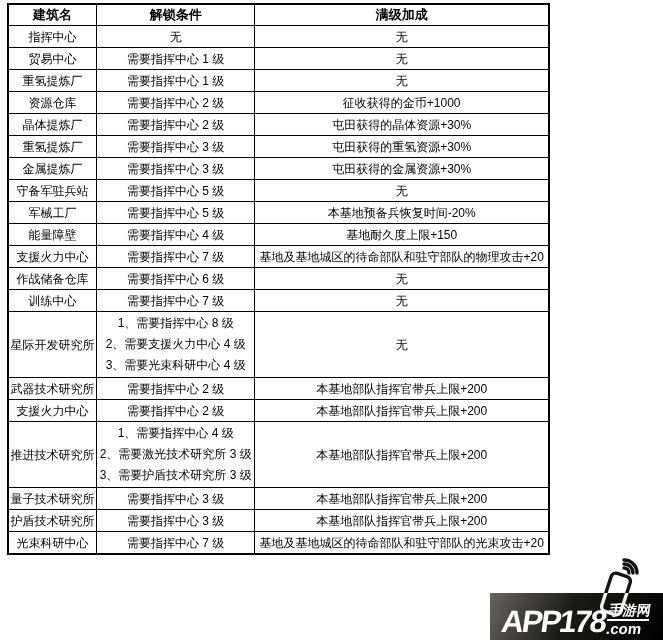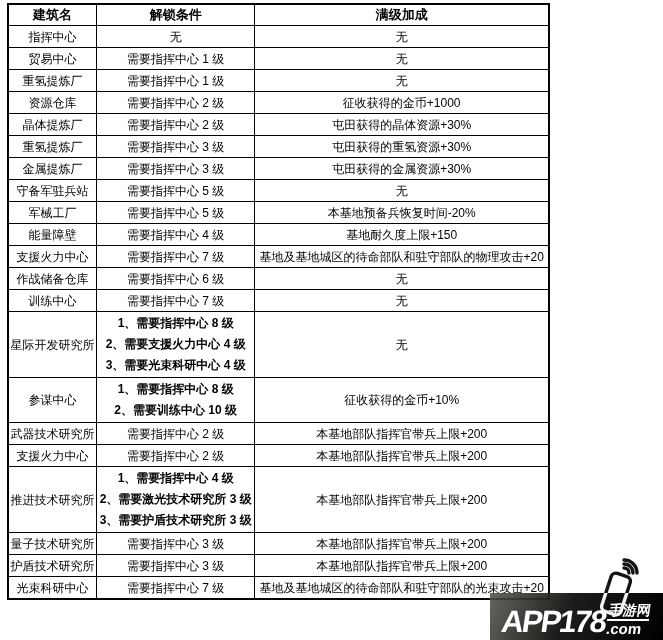--- a/index.html
+++ b/index.html
@@ -28,21 +28,21 @@
     overflow:hidden;
     white-space:nowrap;
   }
   .build-table th {
     font-weight:bold;
     font-size:13px;
     height:19px;
   }
   .build-table tr.single td { height:21px;margin-left:48px; }
   .build-table tr.multi td { padding:1px 0; }
-  .build-table .cond-line { line-height:21px;font-weight:bold; }
+  .build-table .cond-line { line-height:21px; }
 
   
   .watermark {
     position:absolute;
     left:490px; top:593px;
     width:173px; height:47px;
     background:linear-gradient(115deg, rgba(82,80,74,0.88) 0%, rgba(20,20,18,0.97) 45%, #000 100%);
     z-index:5;
   }
   .wm-inner {
@@ -165,28 +165,20 @@
         </tr>
         <tr class="multi">
           <td>星际开发研究所</td>
           <td>
             <div class="cond-line">1、需要指挥中心 8 级</div>
             <div class="cond-line">2、需要支援火力中心 4 级</div>
             <div class="cond-line">3、需要光束科研中心 4 级</div>
           </td>
           <td>无</td>
         </tr>
-        <tr class="multi">
-          <td>参谋中心</td>
-          <td>
-            <div class="cond-line">1、需要指挥中心 8 级</div>
-            <div class="cond-line">2、需要训练中心 10 级</div>
-          </td>
-          <td>征收获得的金币+10%</td>
-        </tr>
         <tr class="single">
           <td>武器技术研究所</td>
           <td>需要指挥中心 2 级</td>
           <td>本基地部队指挥官带兵上限+200</td>
         </tr>
         <tr class="single">
           <td>支援火力中心</td>
           <td>需要指挥中心 2 级</td>
           <td>本基地部队指挥官带兵上限+200</td>
         </tr>

